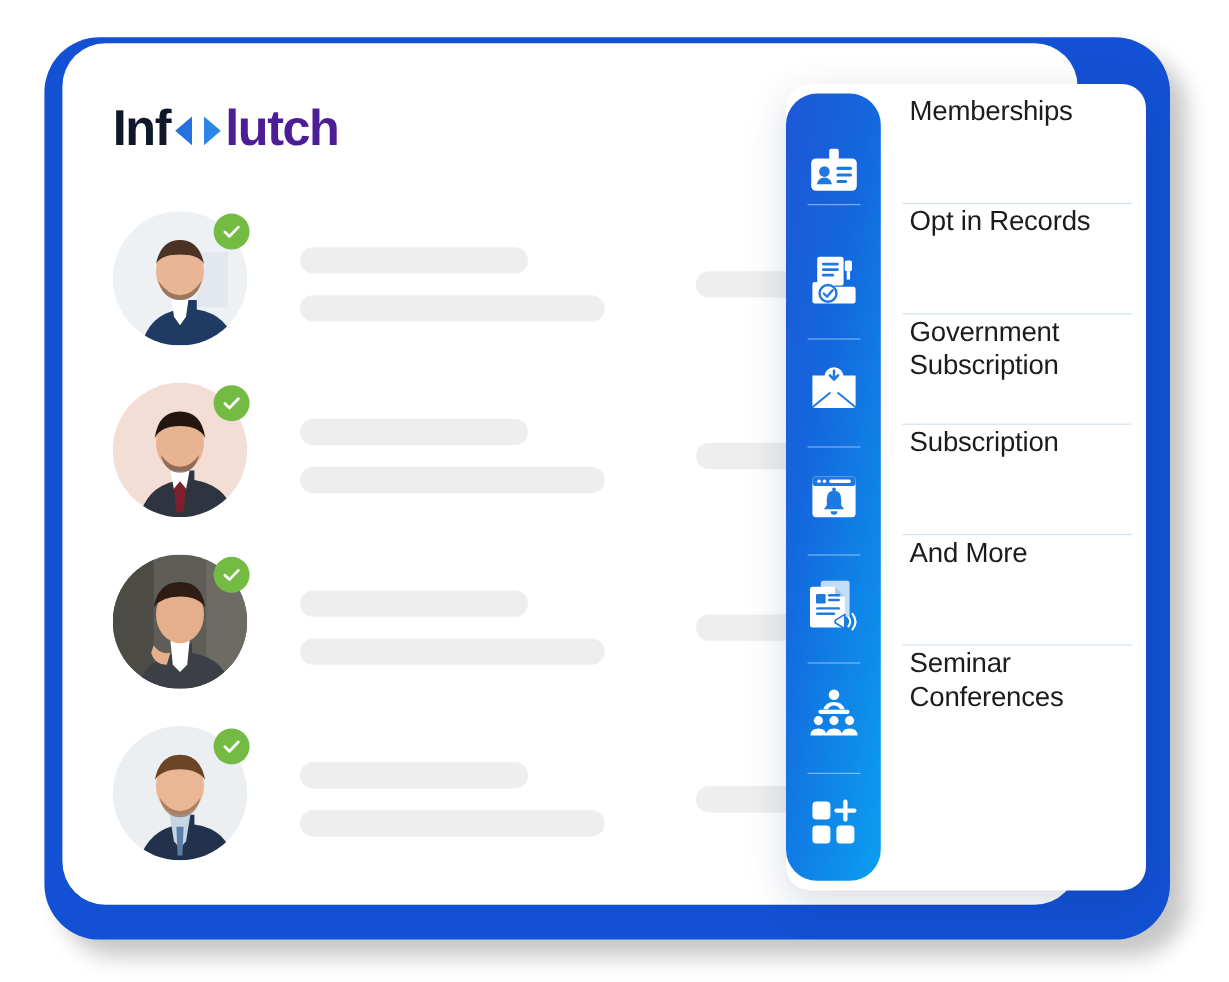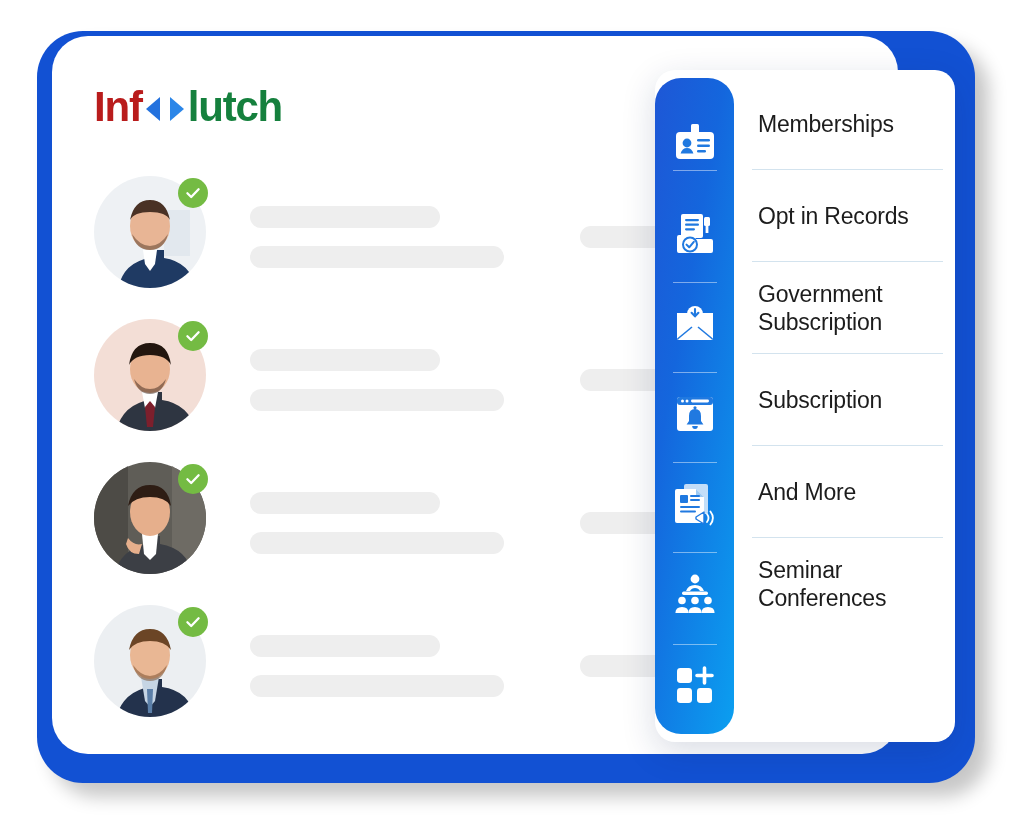--- a/index.html
+++ b/index.html
@@ -48,22 +48,22 @@
     position: absolute;
     left: 94px;
     top: 86px;
     font-size: 42px;
     font-weight: bold;
     letter-spacing: -1.2px;
     line-height: 1;
     white-space: nowrap;
     user-select: none;
   }
-  .logo .seg-a { color: #b91c1c; }
-  .logo .seg-c { color: #15803d; }
+  .logo .seg-a { color: #0f172a; }
+  .logo .seg-c { color: #4c1d95; }
   .logo .infinity {
     display: inline-block;
     position: relative;
     width: 46px;
     height: 36px;
     vertical-align: -6px;
   }
   .logo .infinity svg { display: block; }
 
   
@@ -149,21 +149,20 @@
     position: absolute;
     left: 734px;
     top: 78px;
     width: 221px;
     height: 656px;
   }
 
   .menu-item {
     position: relative;
     display: flex;
-    align-items: center;
     height: 92px;
     padding-left: 24px;
     padding-right: 10px;
   }
   .menu-item::after {
     content: "";
     position: absolute;
     left: 18px;
     right: 12px;
     bottom: 0;

